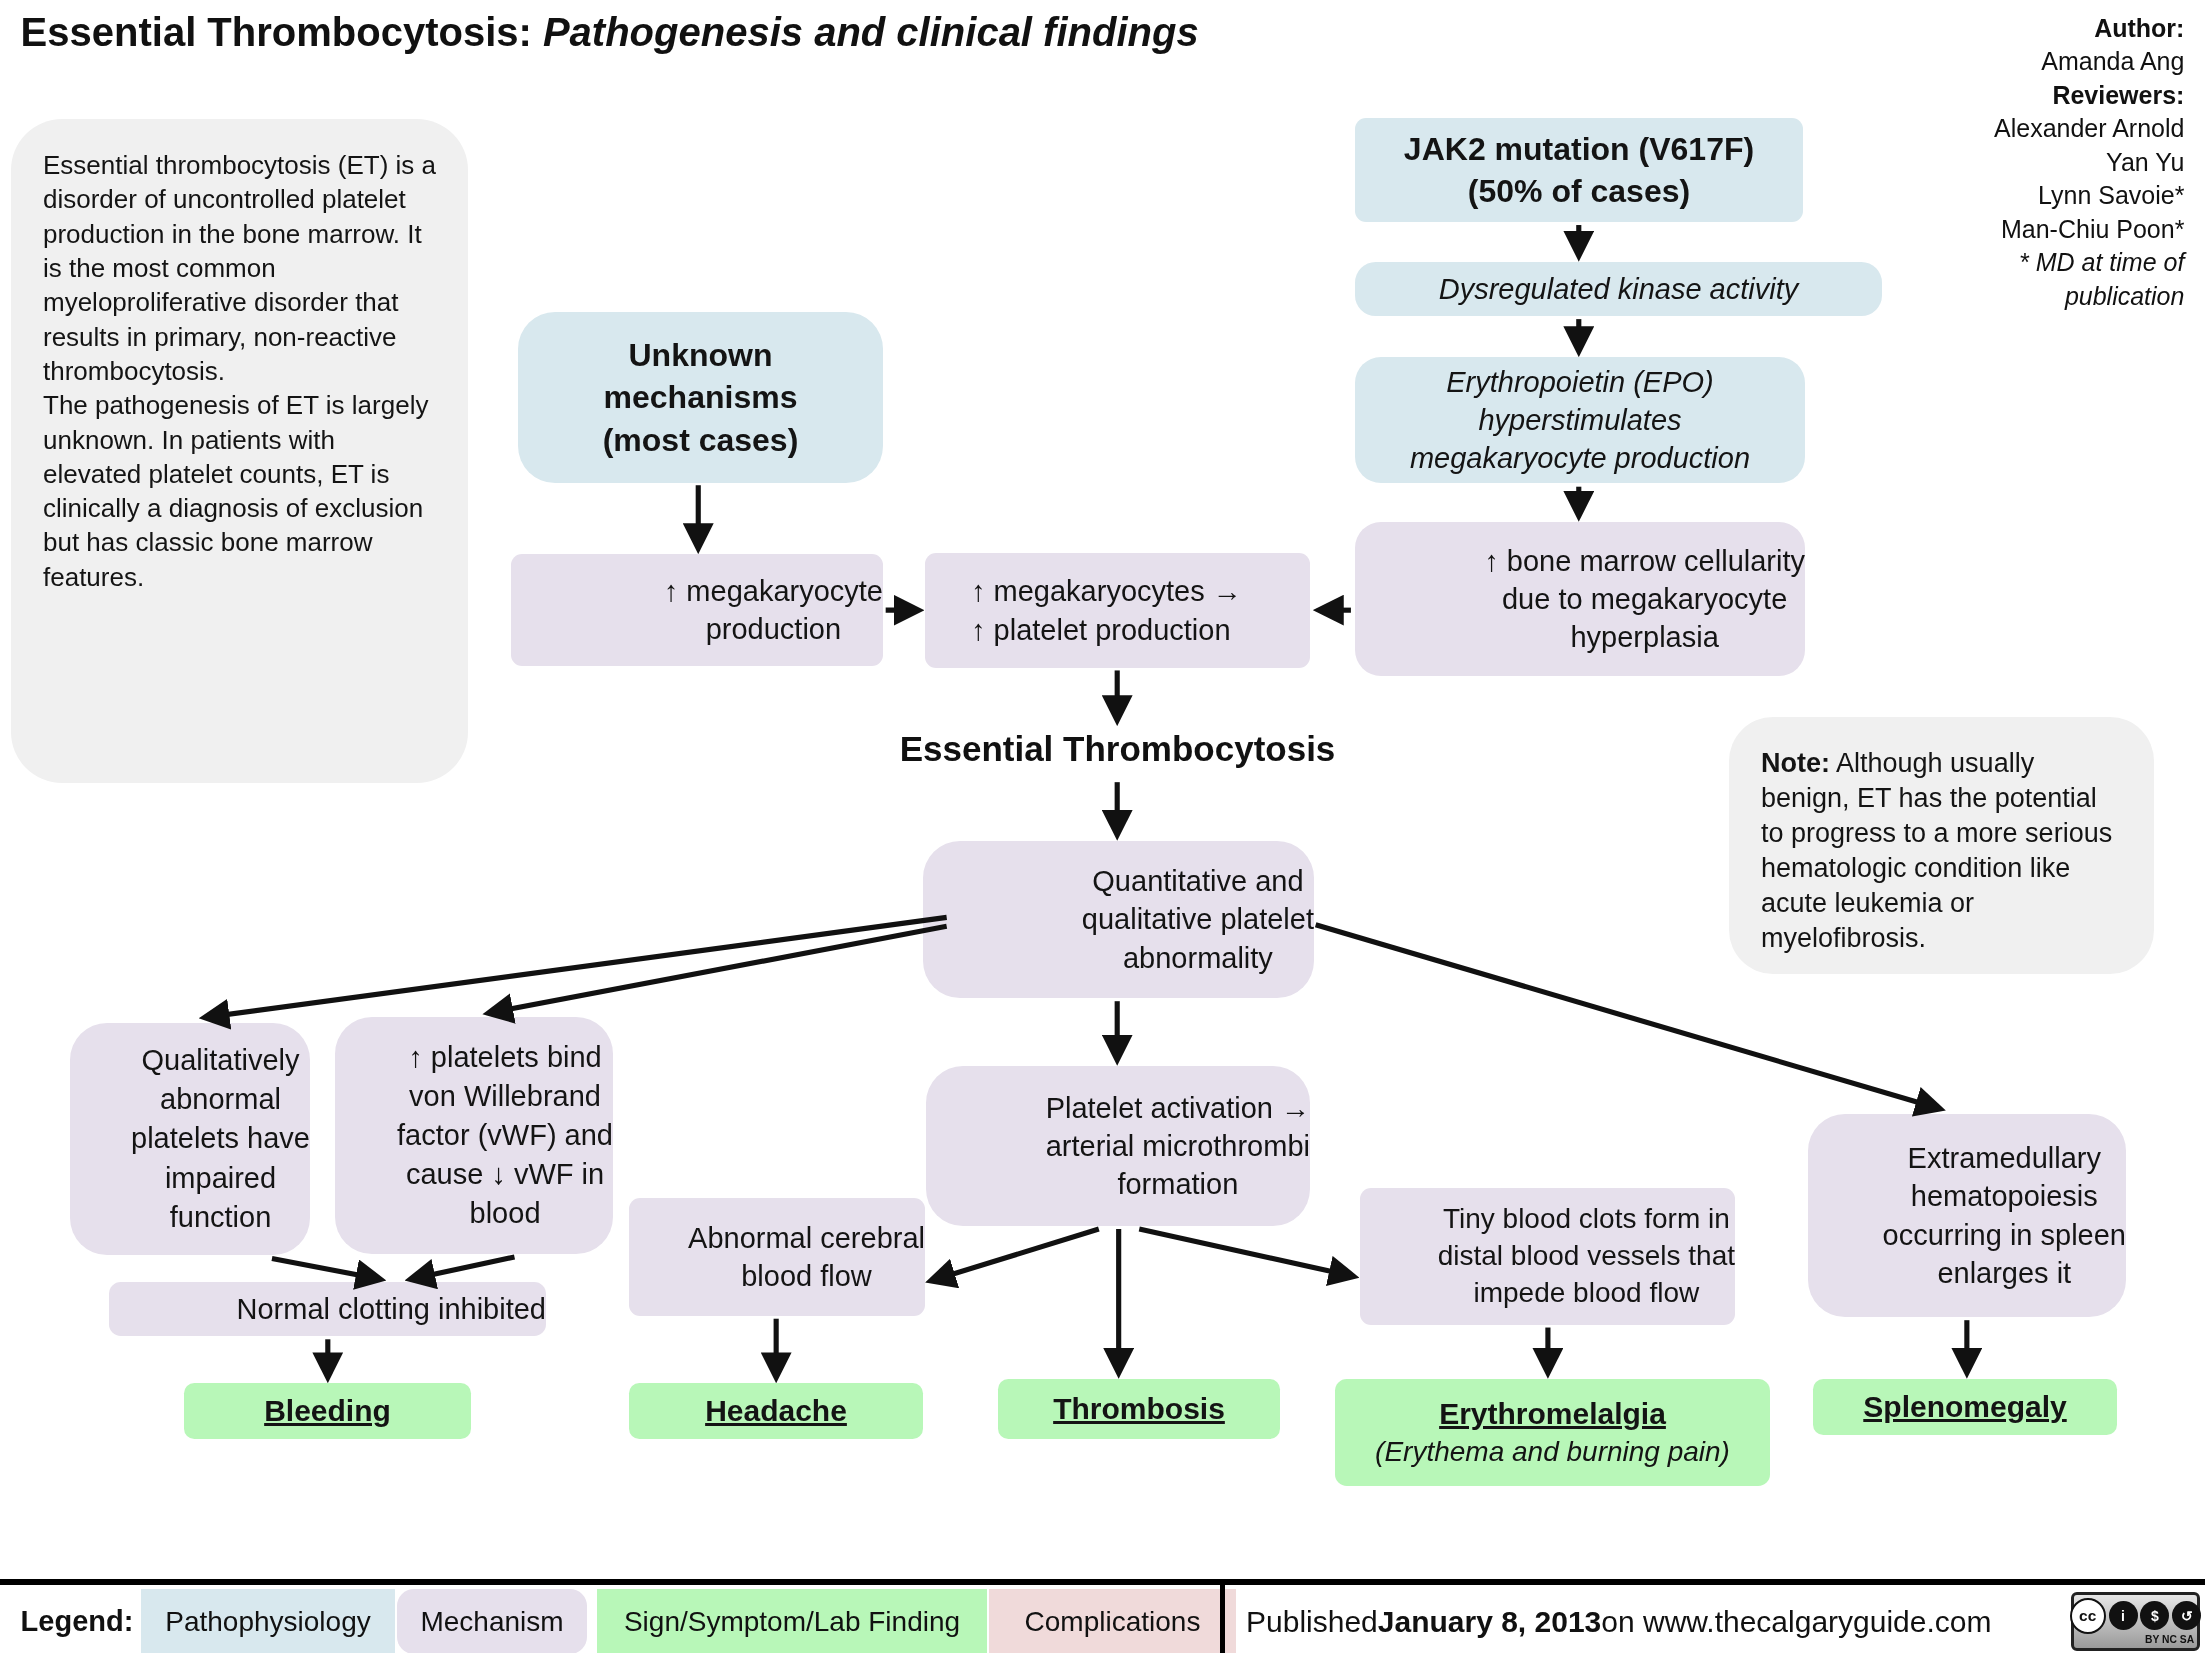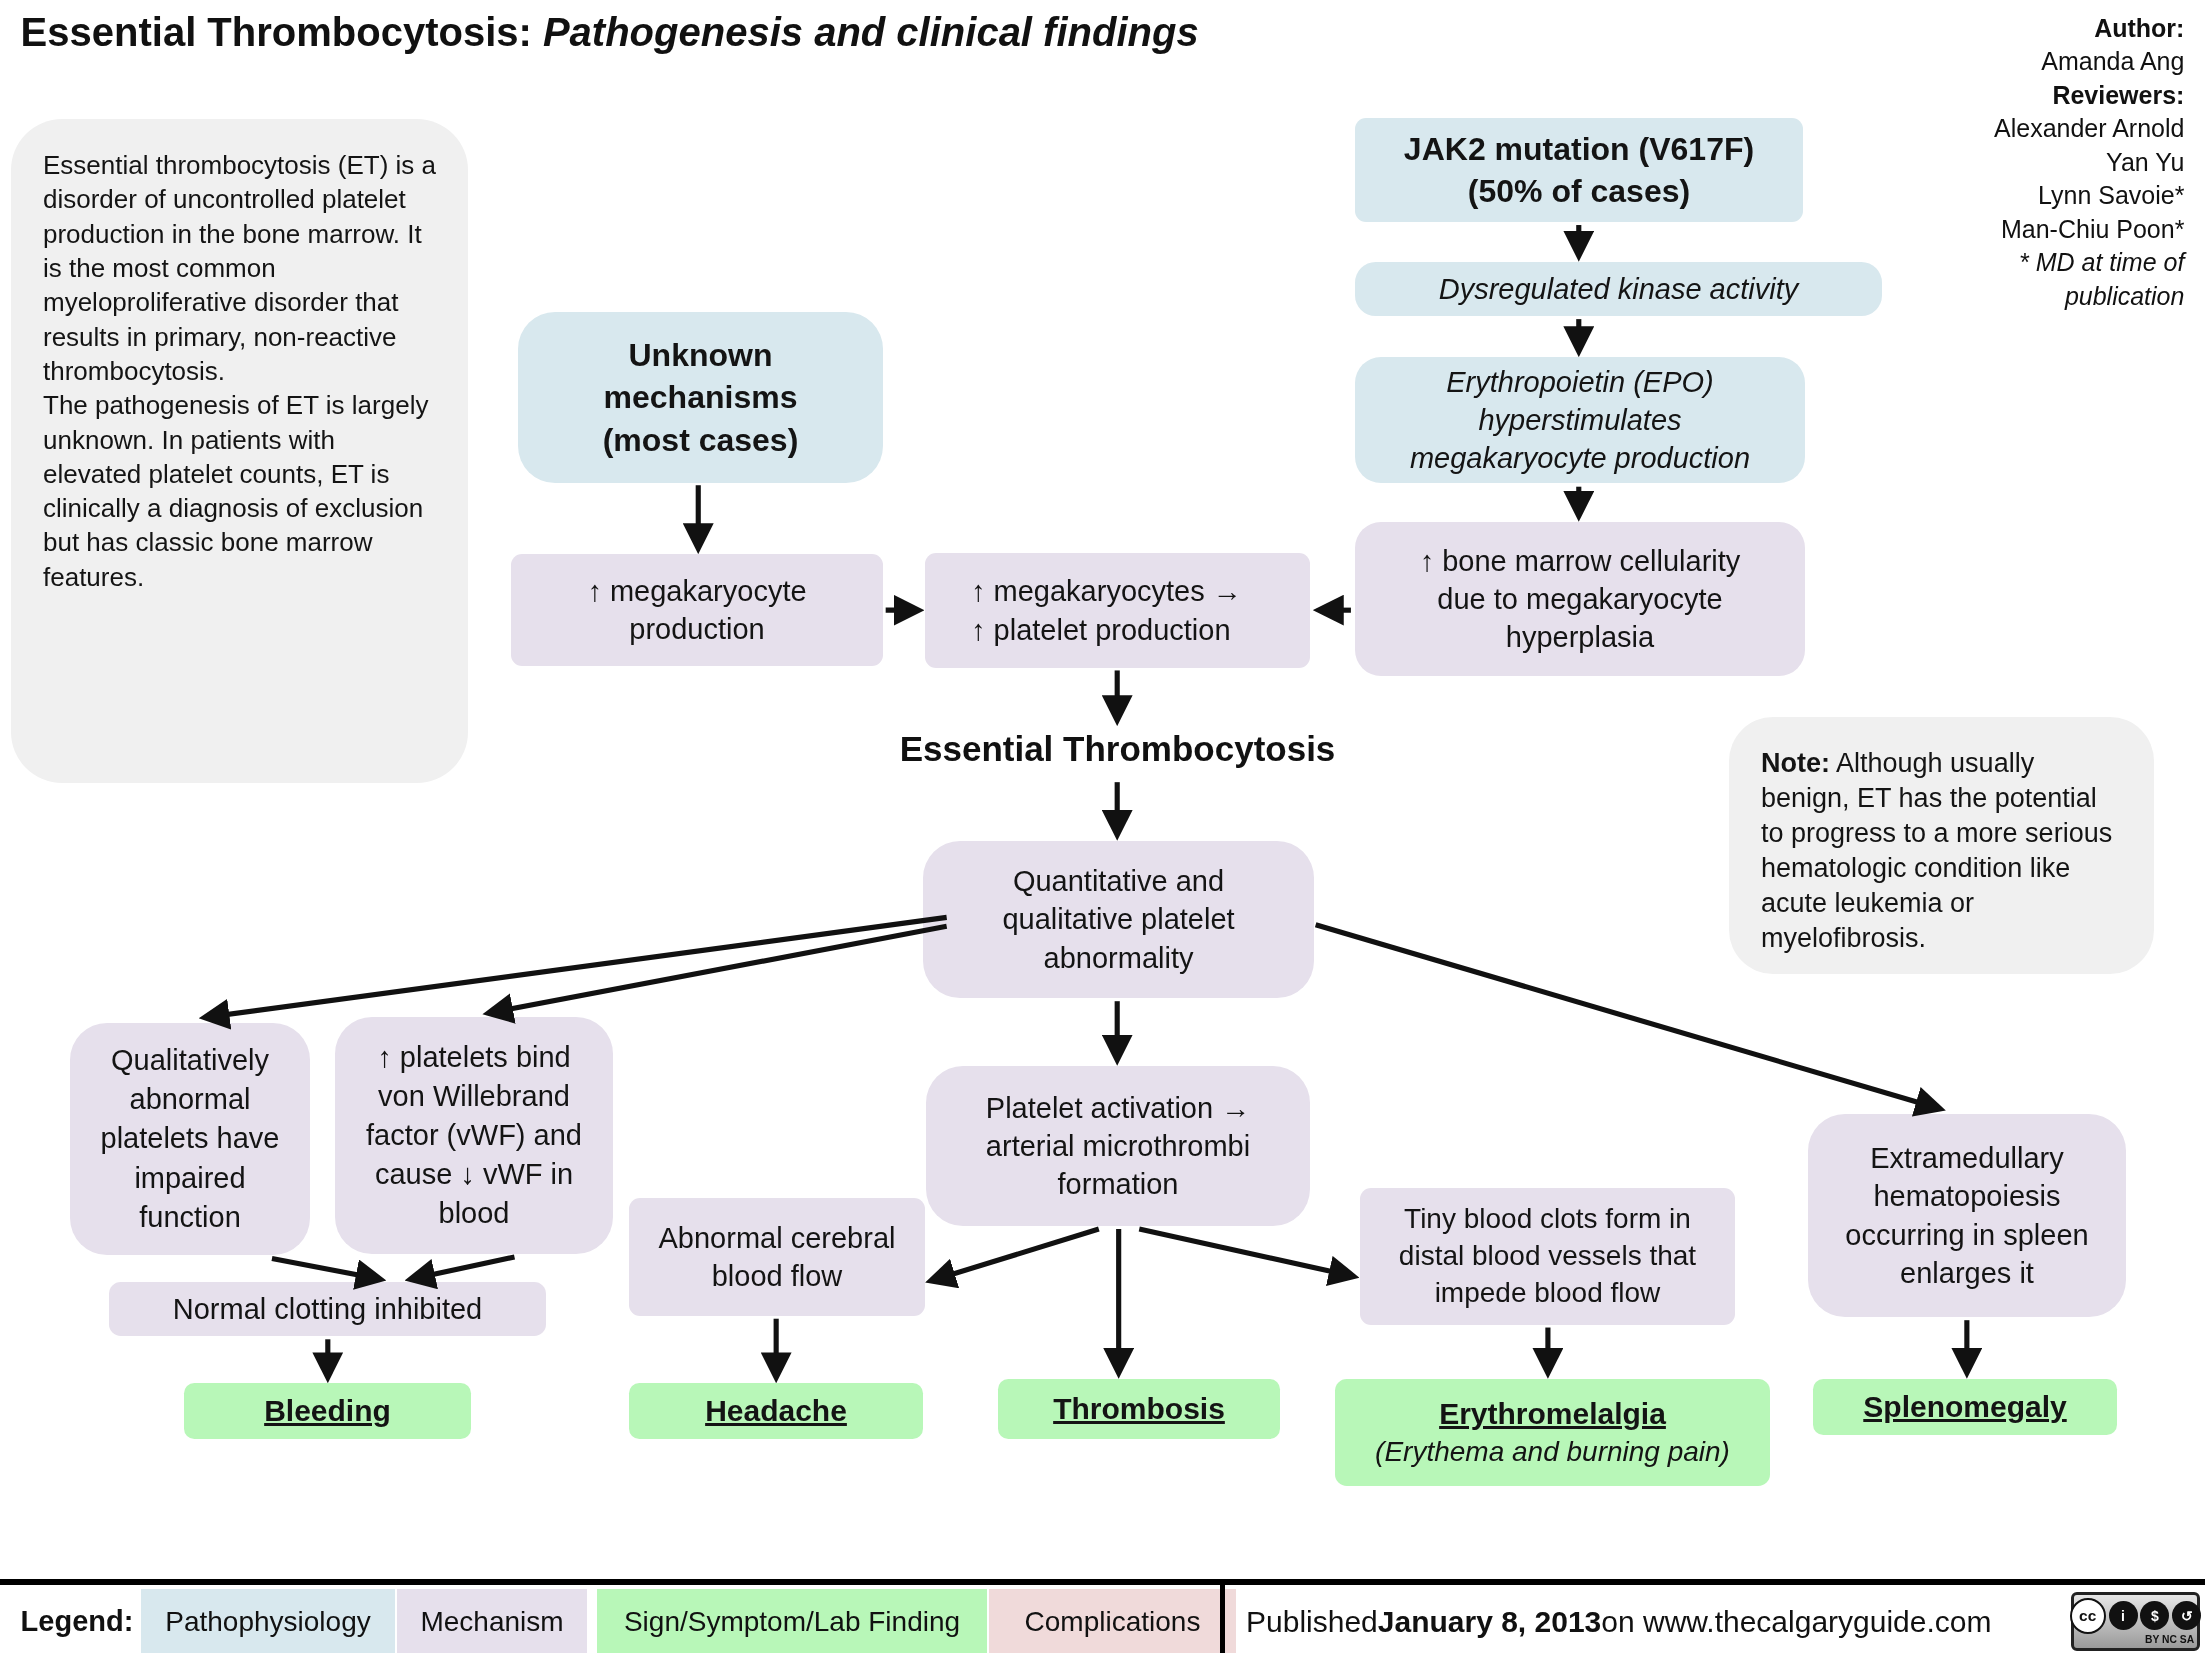--- a/index.html
+++ b/index.html
@@ -7,21 +7,21 @@
     position:relative;width:2205px;height:1654px;background:#ffffff;
     font-family:"Liberation Sans", sans-serif;color:#111;overflow:hidden;
   }
   .abs{position:absolute;box-sizing:border-box;}
   .box{
     position:absolute;box-sizing:border-box;display:flex;align-items:center;justify-content:center;
     text-align:center;color:#141414;line-height:1.32;
   }
   .pre{white-space:pre-line;}
   .blue{background:#d8e8ee;}
-  .purple{background:#e6e0ec;}
+  .purple{background:#e6e0ec;justify-content:flex-end;}
   .green{background:#b8f7b8;}
   .pink{background:#f0dada;}
   .grayb{background:#f0f0f0;}
   .bold{font-weight:bold;}
   .ital{font-style:italic;}
   .und{text-decoration:underline;}
   .r14{border-radius:10.3px;text-align:right;} .r16{border-radius:11.8px;} .r28{border-radius:20.6px;}
   .r40{border-radius:11px;} .r45{border-radius:26px;} .r50{border-radius:37px;}
   .r60{border-radius:44px;} .r70{border-radius:51px;}
   #title{left:20.6px;top:10.3px;font-size:40px;font-weight:bold;white-space:nowrap;}
@@ -199,21 +199,21 @@
     <line x1="1522" y1="1672" x2="1522" y2="1866" marker-end="url(#ah)"></line>
     <line x1="1550" y1="1672" x2="1840" y2="1736" marker-end="url(#ah)"></line>
     <line x1="2106" y1="1806" x2="2106" y2="1866" marker-end="url(#ah)"></line>
     <line x1="2676" y1="1796" x2="2676" y2="1866" marker-end="url(#ah)"></line>
   </svg>
 
   <div class="abs" style="left:0;top:1579px;width:2205px;height:5.9px;background:#000;"></div>
 
   <div class="abs legend-chip bold" style="left:20.6px;width:118px;font-size:29px;justify-content:flex-start;">Legend:</div>
   <div class="abs legend-chip blue" style="left:141px;width:254px;">Pathophysiology</div>
-  <div class="abs legend-chip purple" style="left:397px;width:190px;">Mechanism</div>
+  <div class="abs legend-chip purple" style="left:397px;width:190px;border-radius:17px;">Mechanism</div>
   <div class="abs legend-chip green" style="left:597px;width:390px;">Sign/Symptom/Lab Finding</div>
   <div class="abs legend-chip pink" style="left:989px;width:247px;">Complications</div>
 
   <div class="abs" style="left:1220px;top:1579px;width:5.1px;height:75px;background:#000;"></div>
 
   <div class="abs legend-chip" style="left:1246px;width:809px;font-size:30px;justify-content:flex-start;">
       <span>Published </span>
       <span class="bold">January 8, 2013</span>
       <span> on www.thecalgaryguide.com</span>
     </div>

